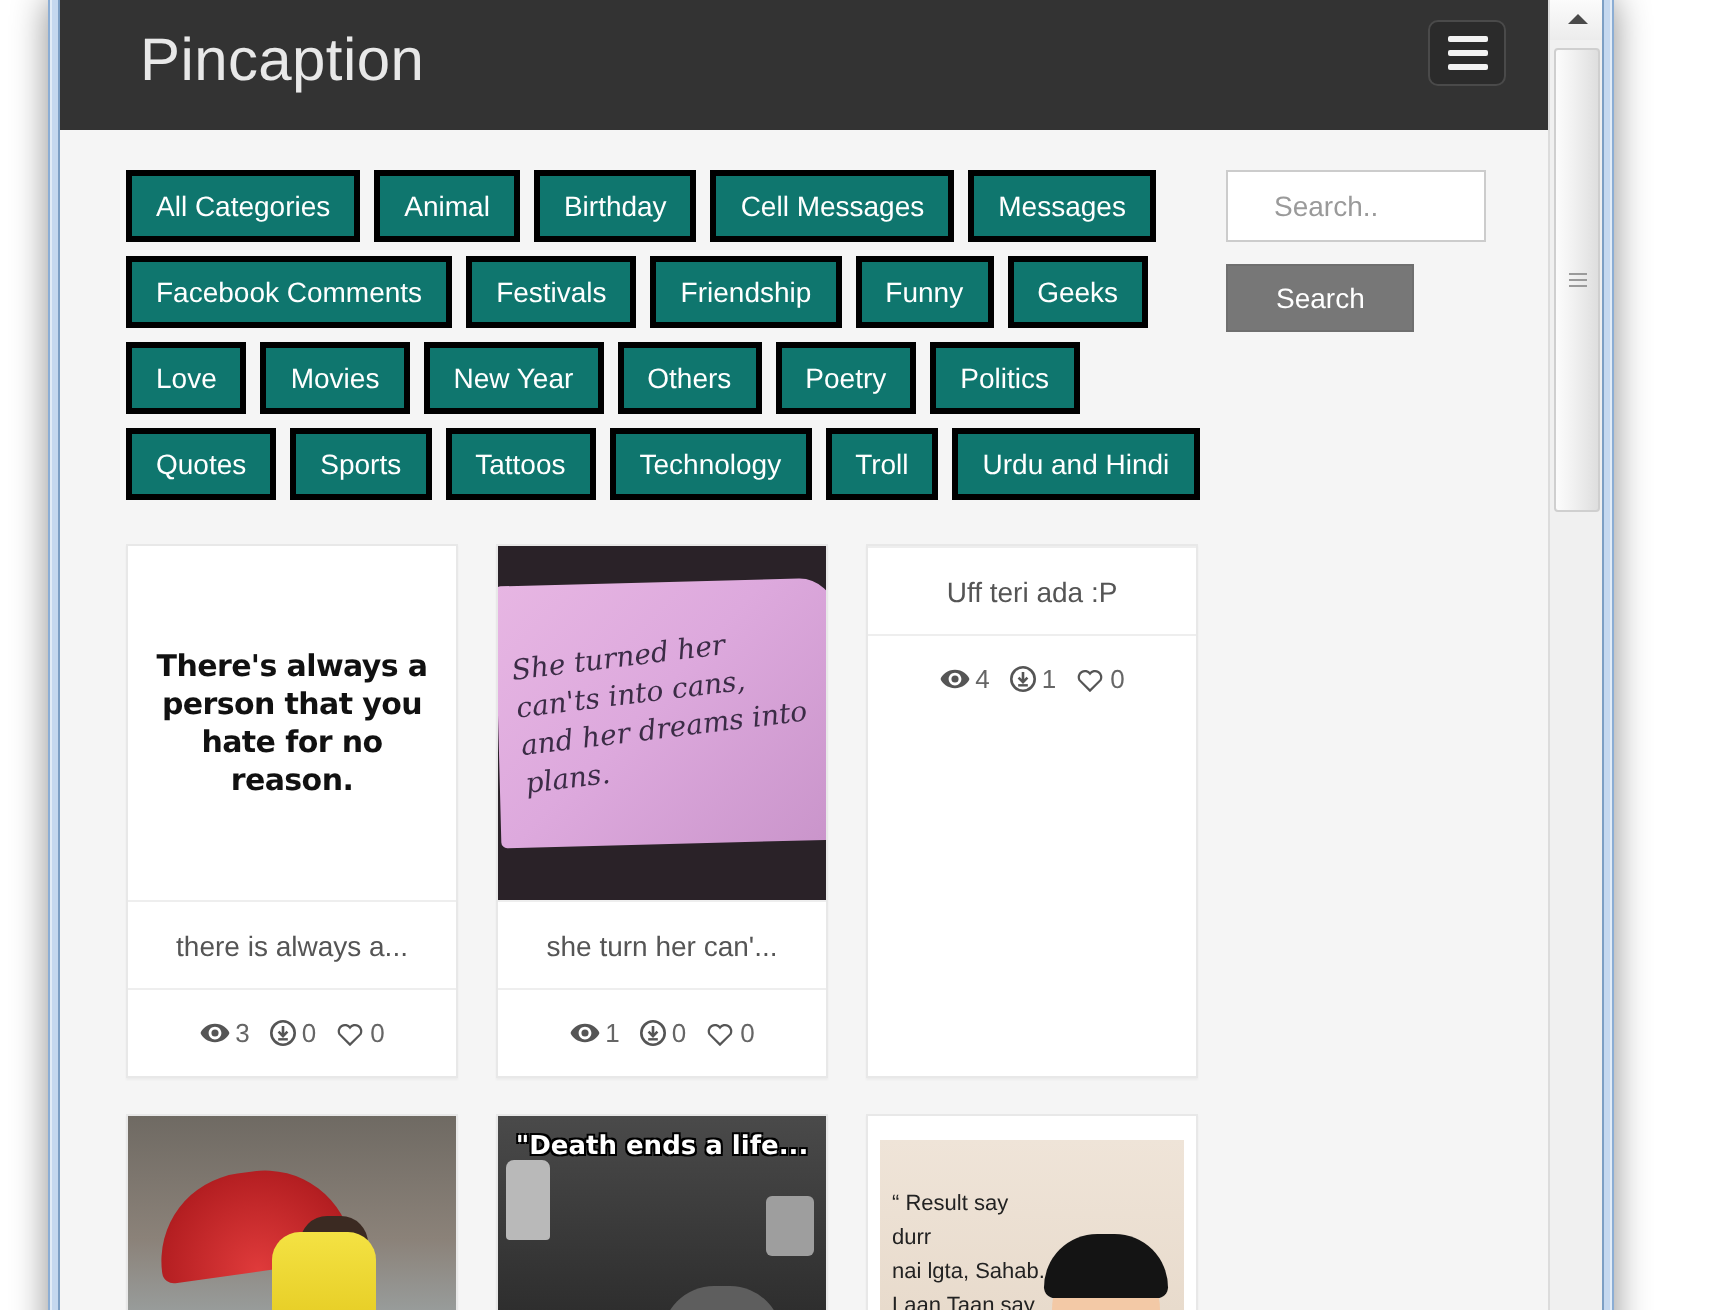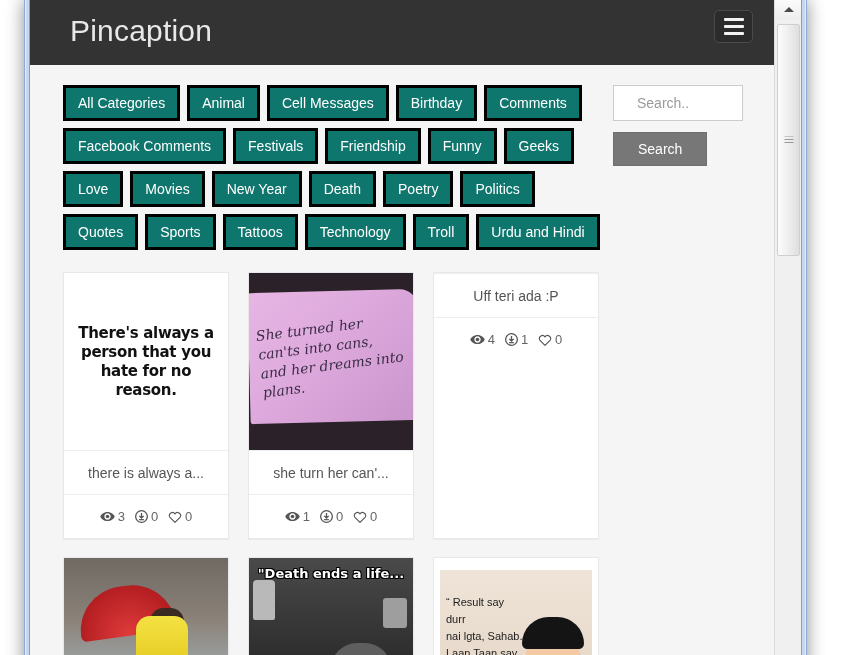--- a/index.html
+++ b/index.html
@@ -361,32 +361,32 @@
           <span></span>
           <span></span>
         </div>
       </div>
 
       <div id="content">
 
         <div id="cat-wrap">
           <button class="cat-btn">All Categories</button>
           <button class="cat-btn">Animal</button>
+          <button class="cat-btn">Birthday</button>
           <button class="cat-btn">Cell Messages</button>
-          <button class="cat-btn">Birthday</button>
-          <button class="cat-btn">Comments</button>
+          <button class="cat-btn">Messages</button>
           <button class="cat-btn">Facebook Comments</button>
           <button class="cat-btn">Festivals</button>
           <button class="cat-btn">Friendship</button>
           <button class="cat-btn">Funny</button>
           <button class="cat-btn">Geeks</button>
           <button class="cat-btn">Love</button>
           <button class="cat-btn">Movies</button>
           <button class="cat-btn">New Year</button>
-          <button class="cat-btn">Death</button>
+          <button class="cat-btn">Others</button>
           <button class="cat-btn">Poetry</button>
           <button class="cat-btn">Politics</button>
           <button class="cat-btn">Quotes</button>
           <button class="cat-btn">Sports</button>
           <button class="cat-btn">Tattoos</button>
           <button class="cat-btn">Technology</button>
           <button class="cat-btn">Troll</button>
           <button class="cat-btn">Urdu and Hindi</button>
         </div>
 

